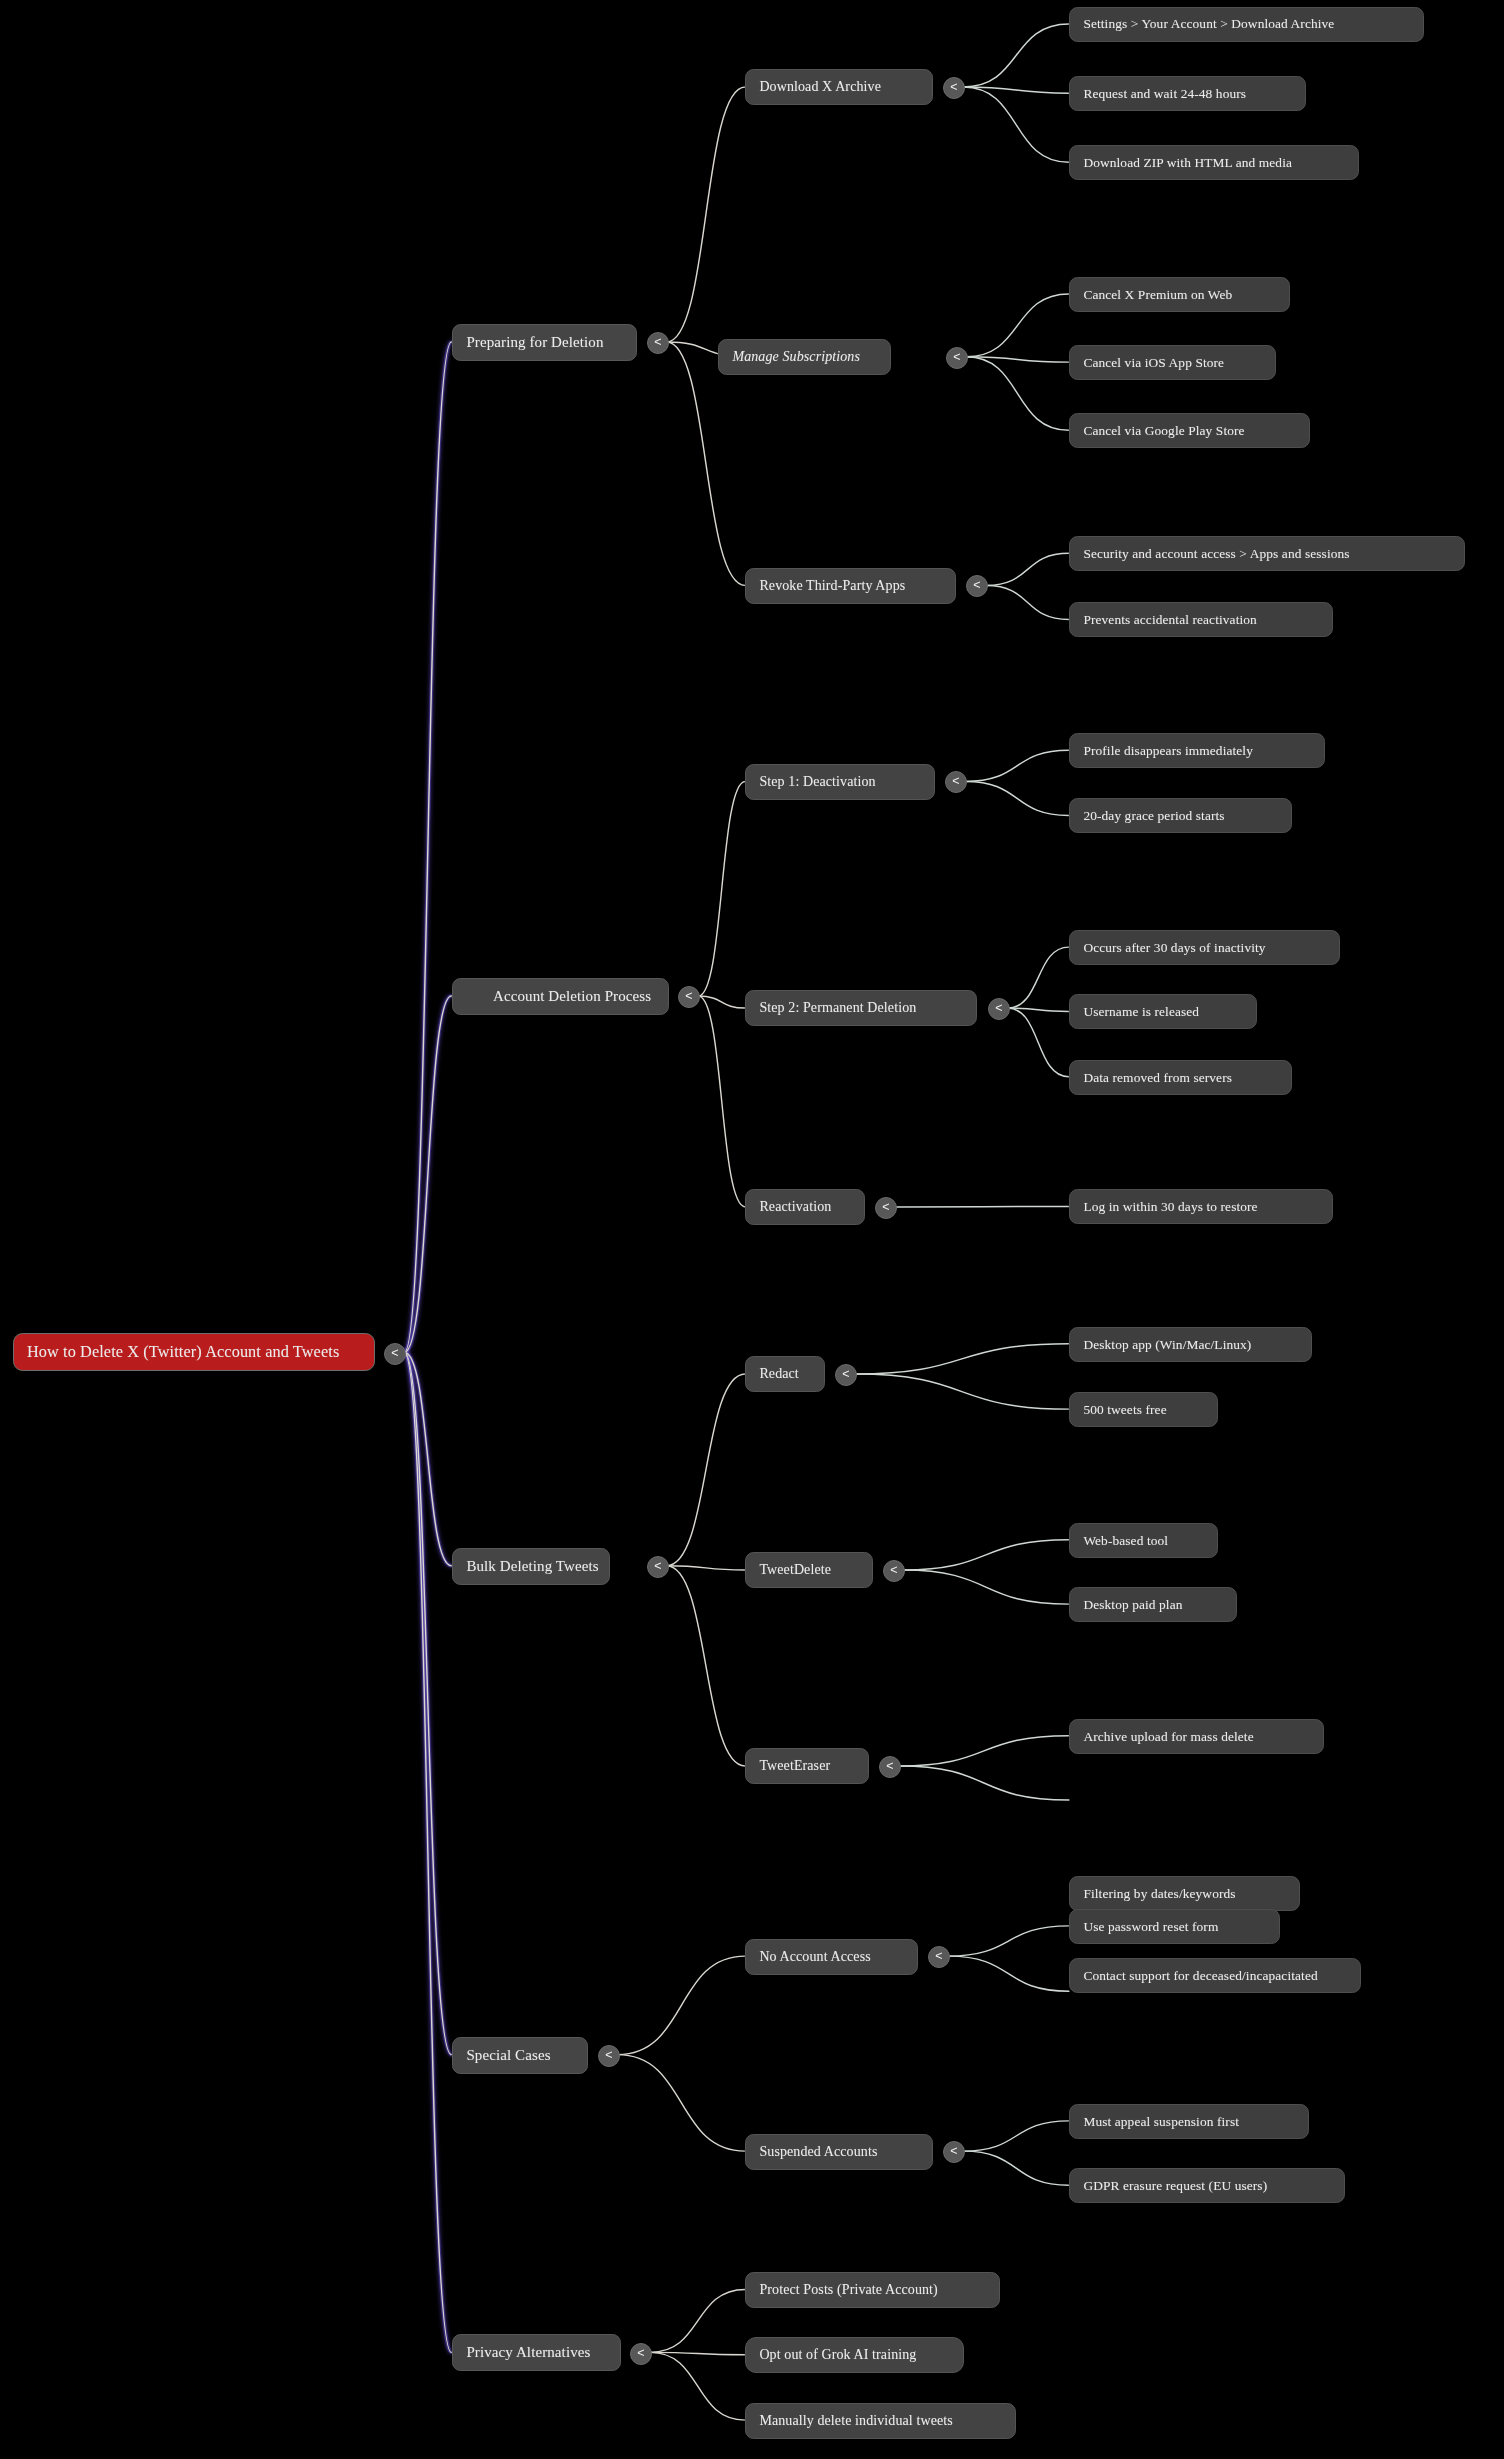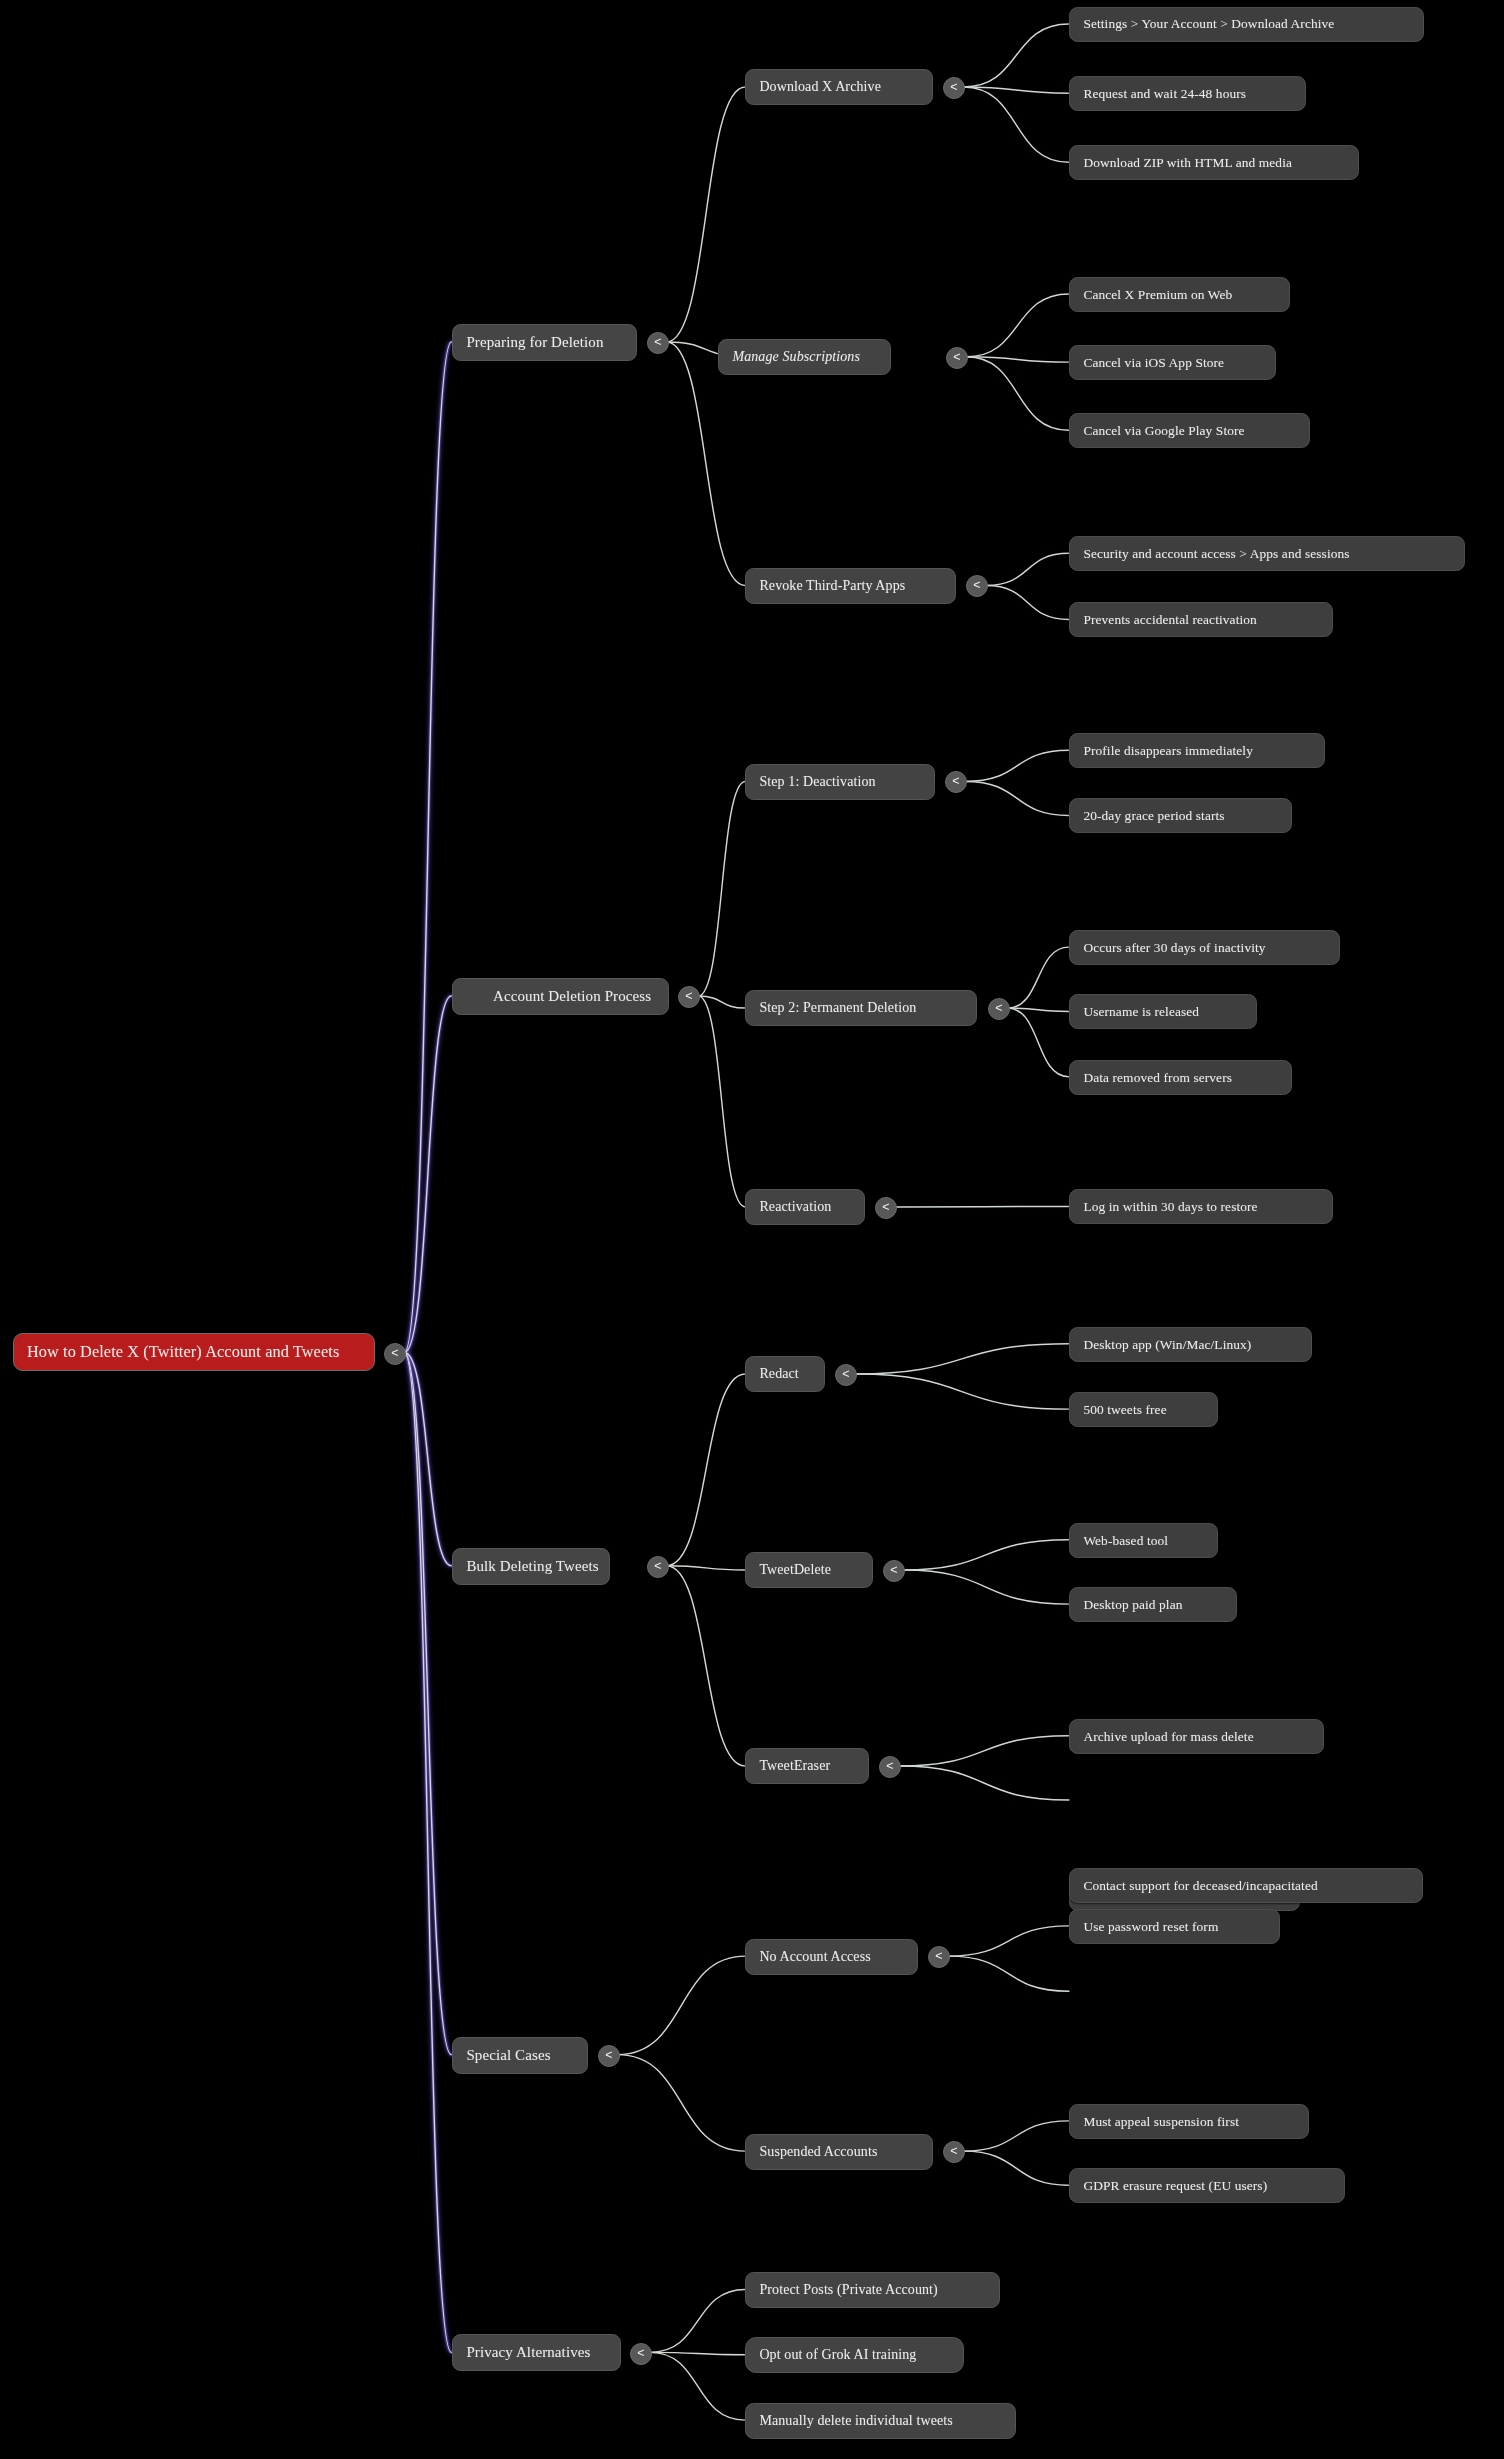--- a/index.html
+++ b/index.html
@@ -252,21 +252,21 @@
     </div>
     <div class="node lvl1" style="left: 452px; top: 2037px; width: 136px; height: 37px;">
       <span>Special Cases</span>
     </div>
     <div class="node lvl2" style="left: 745px; top: 1939px; width: 173px; height: 36px;">
       <span>No Account Access</span>
     </div>
     <div class="node leaf" style="left: 1069px; top: 1909px; width: 211px; height: 35px;">
       <span>Use password reset form</span>
     </div>
-    <div class="node leaf" style="left: 1069px; top: 1868px; width: 354px; height: 35px;">
+    <div class="node leaf" style="left: 1069px; top: 1958px; width: 292px; height: 35px;">
       <span>Contact support for deceased/incapacitated</span>
     </div>
     <div class="node lvl2" style="left: 745px; top: 2134px; width: 188px; height: 36px;">
       <span>Suspended Accounts</span>
     </div>
     <div class="node leaf" style="left: 1069px; top: 2104px; width: 240px; height: 35px;">
       <span>Must appeal suspension first</span>
     </div>
     <div class="node leaf" style="left: 1069px; top: 2168px; width: 276px; height: 35px;">
       <span>GDPR erasure request (EU users)</span>

